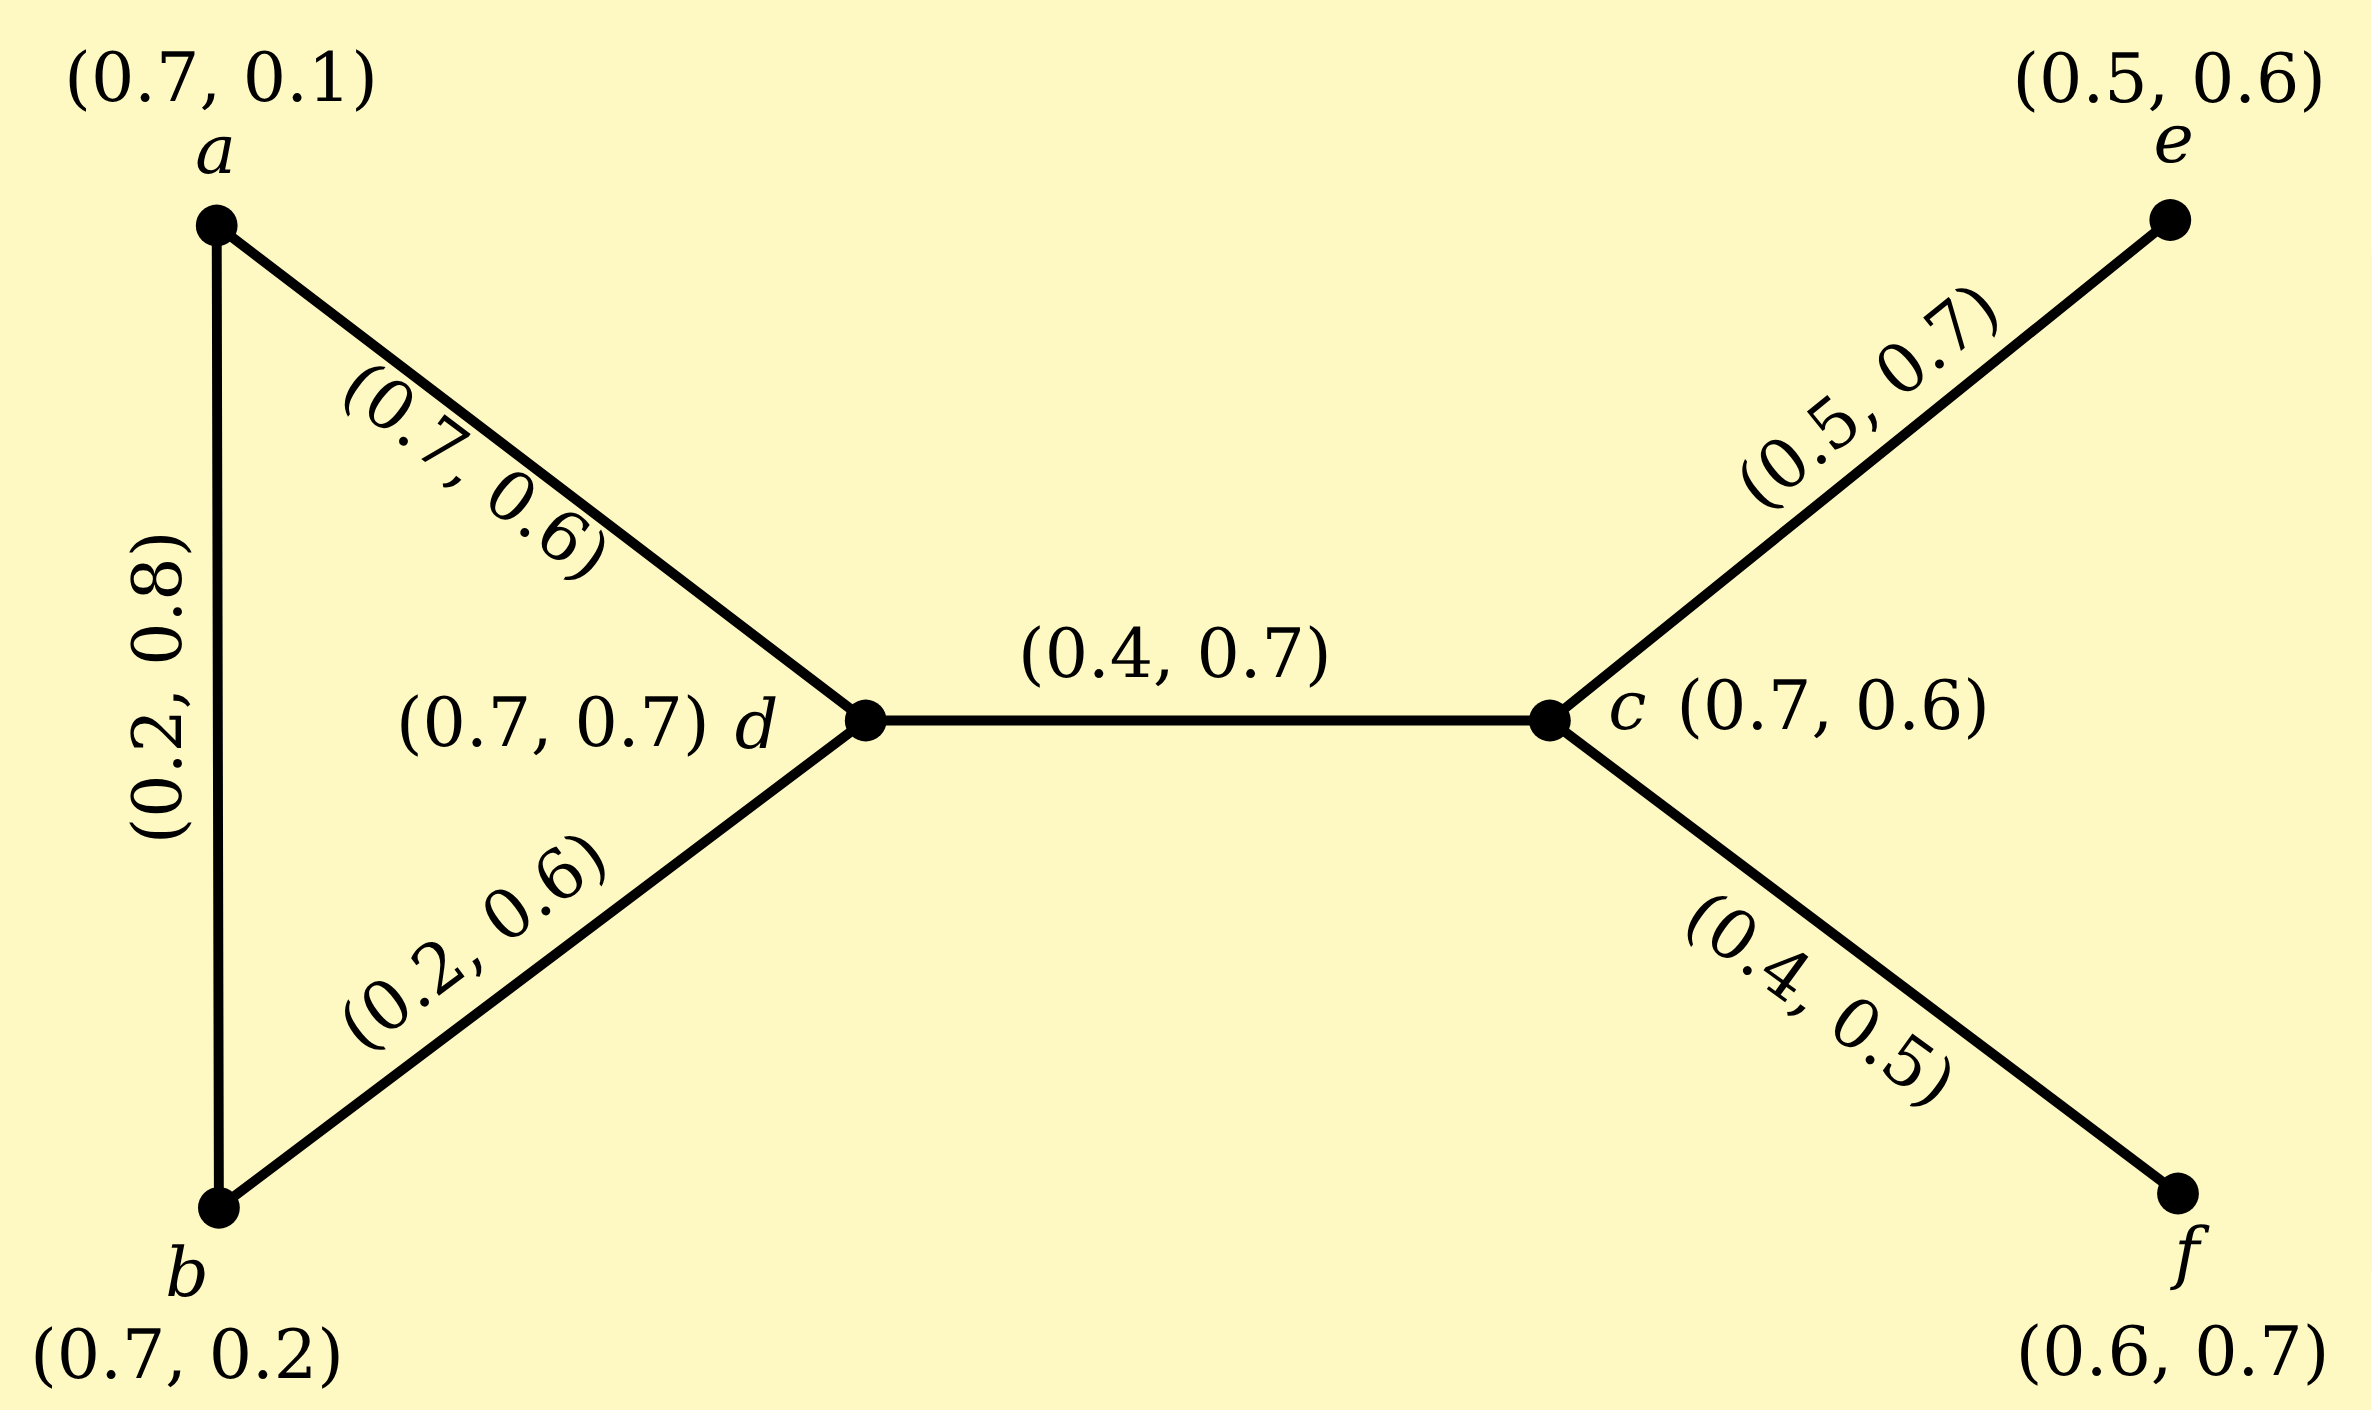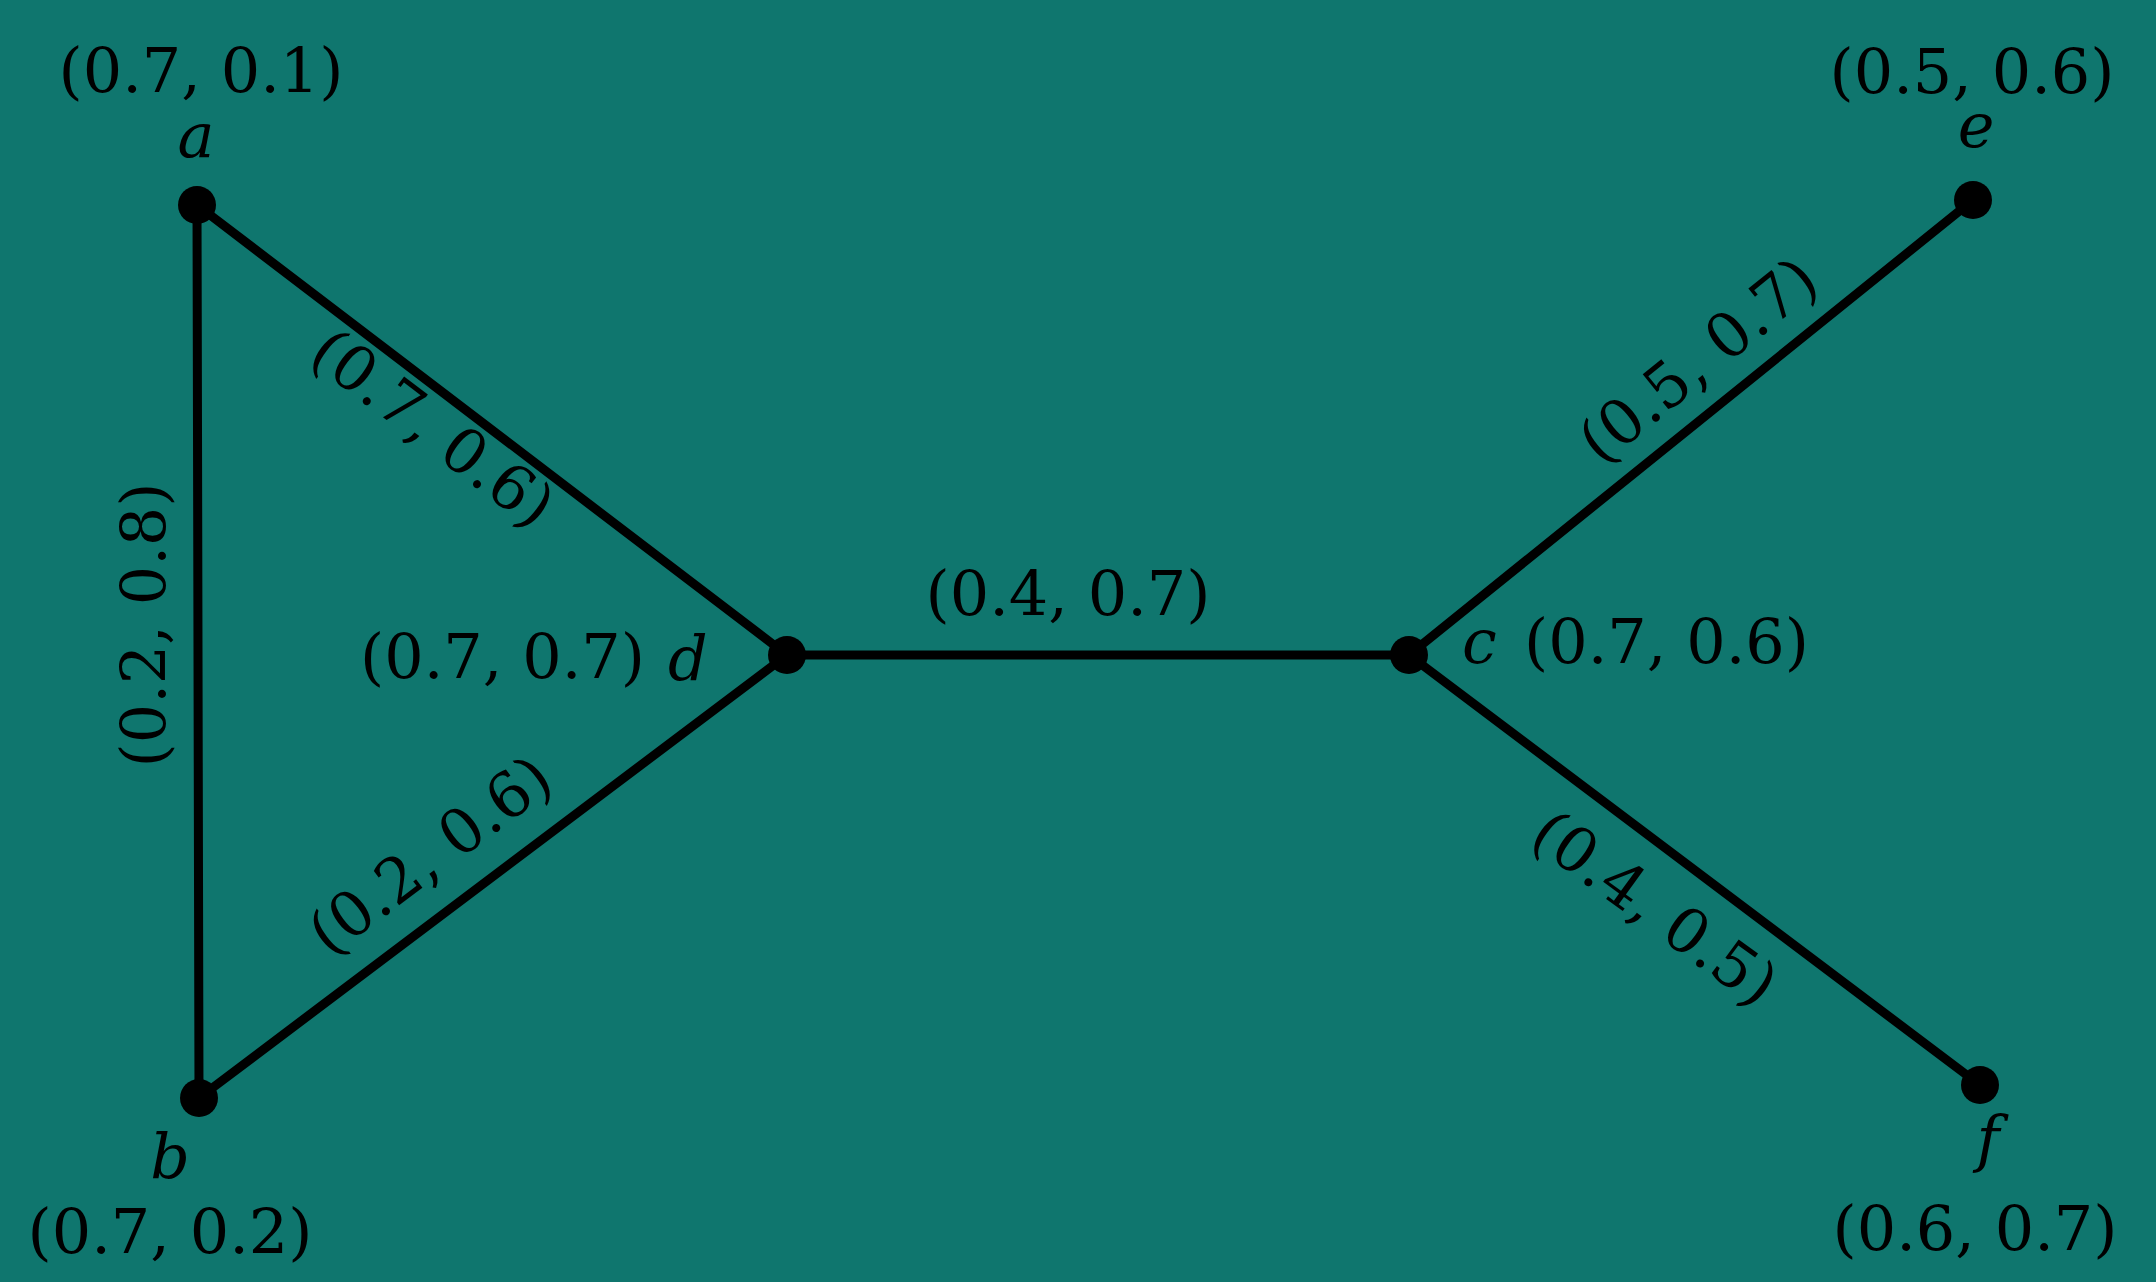--- a/index.html
+++ b/index.html
@@ -4,21 +4,21 @@
 <style>
   html, body {
     margin: 0;
     padding: 0;
     background: #ffffff;
   }
   .canvas {
     position: relative;
     width: 2156px;
     height: 1282px;
-    background: #0f766e;
+    background: #fef9c3;
     overflow: hidden;
   }
   svg text {
     font-family: "DejaVu Serif", "Liberation Serif", serif;
     font-size: 62px;
     fill: #000000;
   }
   svg text.letter {
     font-style: italic;
   }

